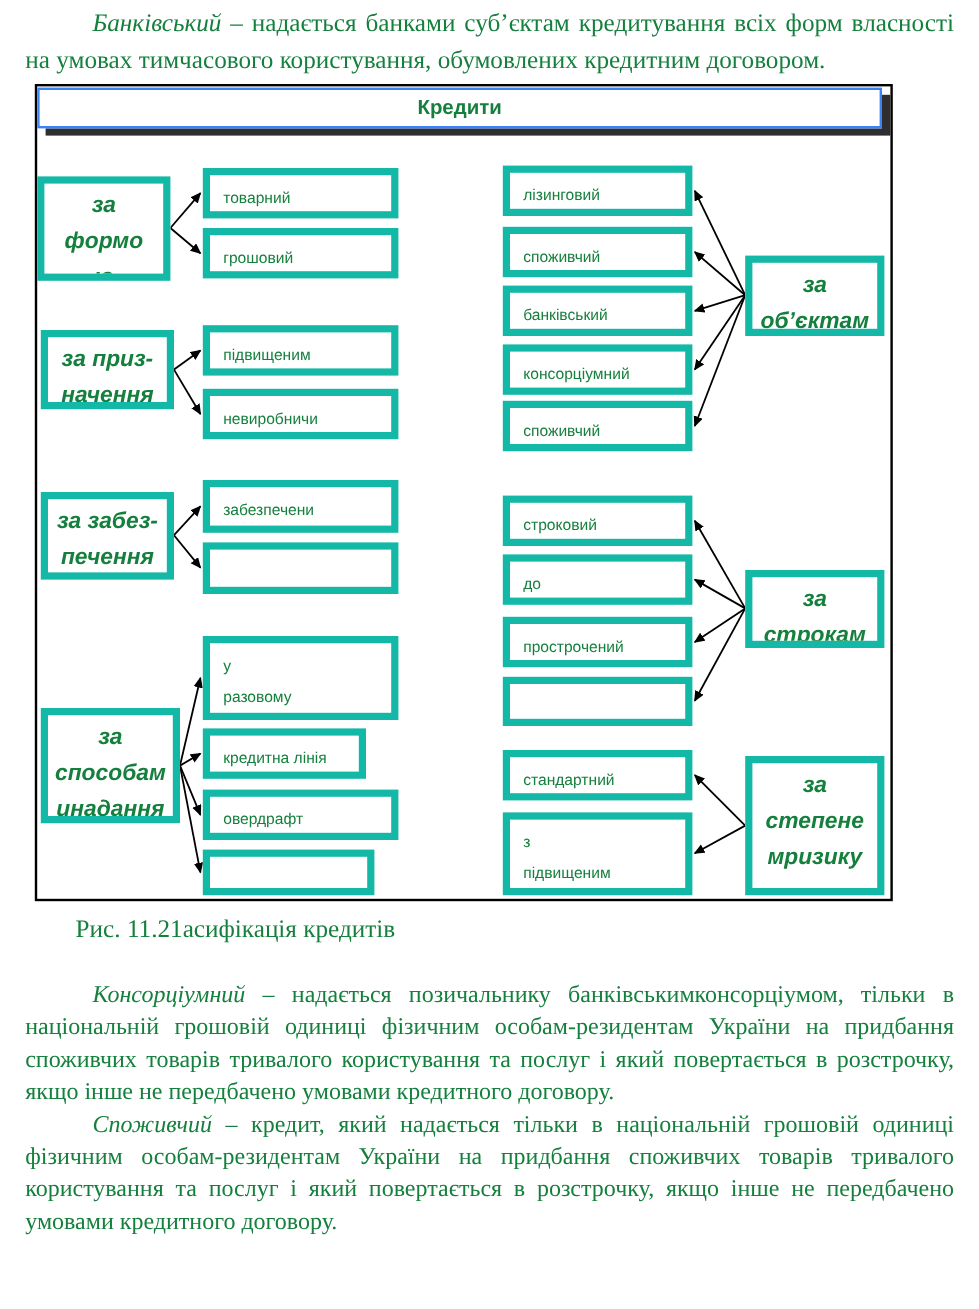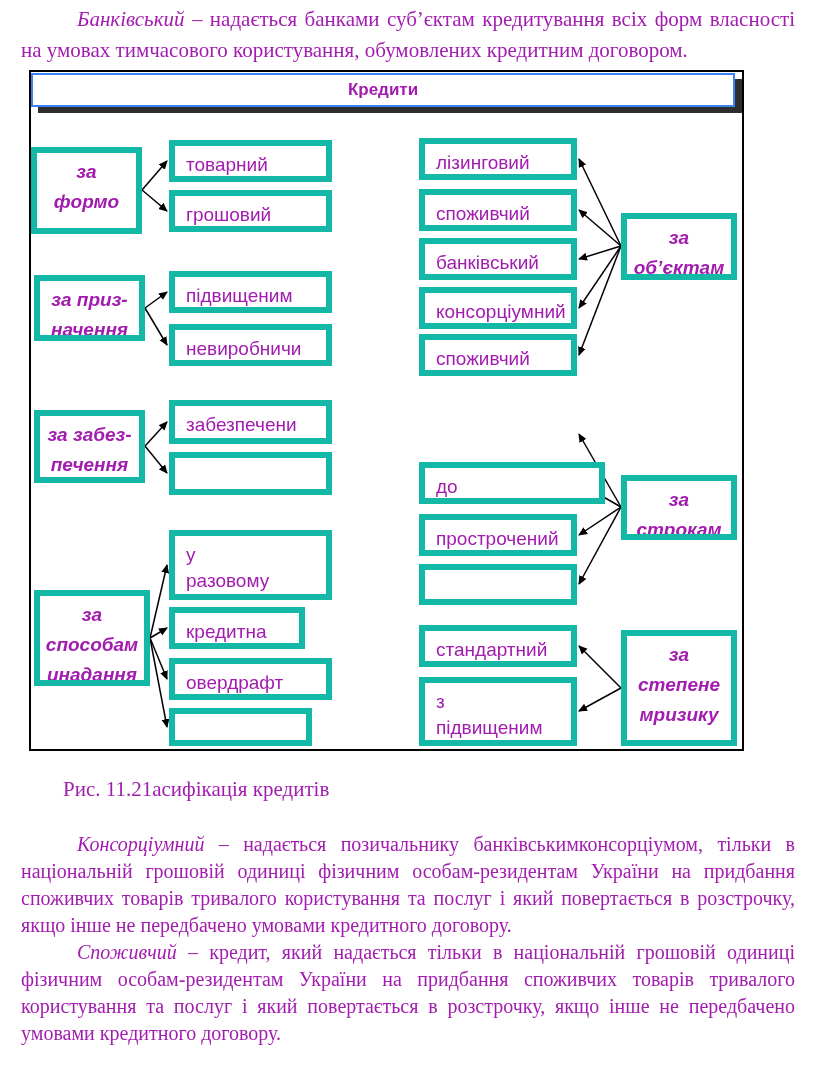--- a/index.html
+++ b/index.html
@@ -1,21 +1,21 @@
 <!DOCTYPE html>
 <html><head>
 <meta charset="utf-8">
 <style>
   * { box-sizing: border-box; }
   html, body { margin: 0; padding: 0; background: #fff; }
   .page {
     position: relative;
     width: 816px; height: 1091px;
     padding: 4px 21px 0 21px;
-    background: #fff; color: #a21caf;
+    background: #fff; color: #15803d;
     font-family: "Liberation Serif", serif;
     font-size: 21px; line-height: 31px;
     text-align: justify;
     overflow: hidden;
   }
   .para { margin: 0; text-indent: 56px; }
   .para i { font-style: italic; }
   .defs { font-size: 20px; line-height: 27px; }
 
   .diagram {
@@ -41,23 +41,23 @@
   .box {
     position: absolute;
     border: 6px solid #14b8a6; background: #fff;
     overflow: hidden; white-space: pre-line; z-index: 2;
   }
   .cat {
     font-style: italic; font-weight: bold;
     font-size: 19px; line-height: 30px;
     text-align: center; padding-top: 4px;
   }
-  .item { font-size: 19px; line-height: 26px; padding: 6px 4px 0 11px; }
+  .item { font-size: 13px; line-height: 26px; padding: 6px 4px 0 11px; }
 
-  .caption { margin: 23px 0 26px 0; text-indent: 42px; text-align: left; }
+  .caption { margin: 8px 0 26px 0; text-indent: 42px; text-align: left; }
 </style>
 </head>
 <body>
 
 <div class="page">
 
   <p class="para"><i>Банківський</i><span> – надається банками суб’єктам кредитування  всіх форм власності на умовах тимчасового користування, обумовлених кредитним договором.</span></p>
 
   <div class="diagram">
 
@@ -115,21 +115,22 @@
 разовому</div>
     <div class="box item" style="left:138px;top:535px;width:136px;height:42px">кредитна лінія</div>
     <div class="box item" style="left:138px;top:586px;width:163px;height:42px">овердрафт</div>
     <div class="box item" style="left:138px;top:636px;width:143px;height:38px"></div>
 
     <div class="box item" style="left:388px;top:66px;width:158px;height:42px">лізинговий</div>
     <div class="box item" style="left:388px;top:117px;width:158px;height:42px">споживчий</div>
     <div class="box item" style="left:388px;top:166px;width:158px;height:42px">банківський</div>
     <div class="box item" style="left:388px;top:215px;width:158px;height:42px">консорціумний</div>
     <div class="box item" style="left:388px;top:262px;width:158px;height:42px">споживчий</div>
-    <div class="box item" style="left:388px;top:390px;width:186px;height:42px">до</div>
+    <div class="box item" style="left:388px;top:341px;width:158px;height:42px">строковий</div>
+    <div class="box item" style="left:388px;top:390px;width:158px;height:42px">до</div>
     <div class="box item" style="left:388px;top:442px;width:158px;height:42px">прострочений</div>
     <div class="box item" style="left:388px;top:492px;width:158px;height:41px"></div>
     <div class="box item" style="left:388px;top:553px;width:158px;height:42px">стандартний</div>
     <div class="box item" style="left:388px;top:605px;width:158px;height:69px">з
 підвищеним</div>
 
     <div class="box cat" style="left:590px;top:141px;width:116px;height:67px">за
 об’єктам</div>
     <div class="box cat" style="left:590px;top:403px;width:116px;height:65px">за
 строкам</div>

